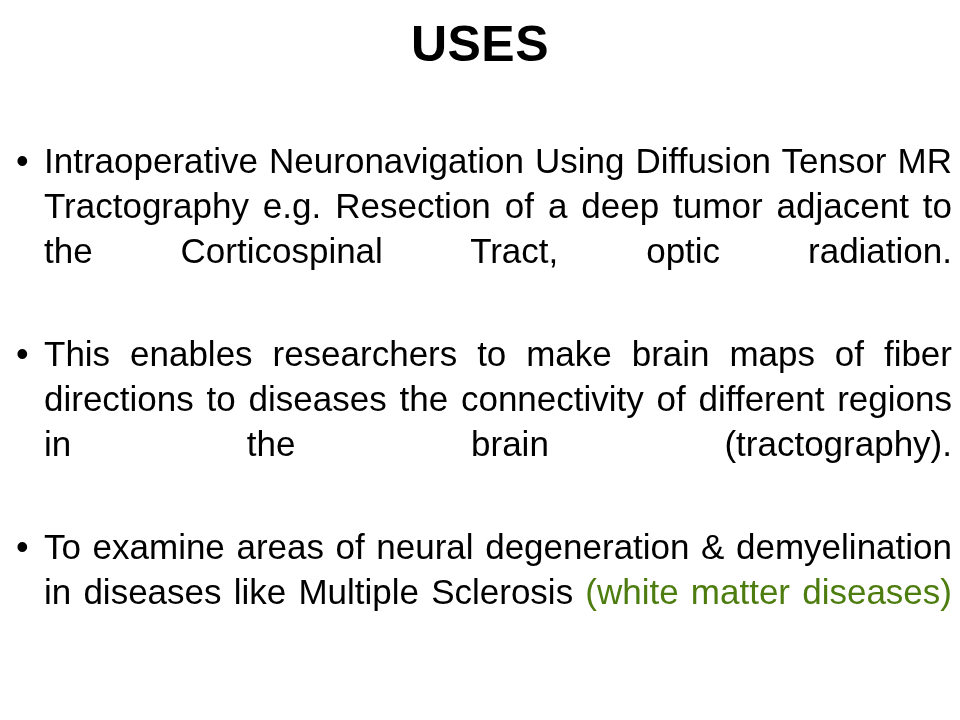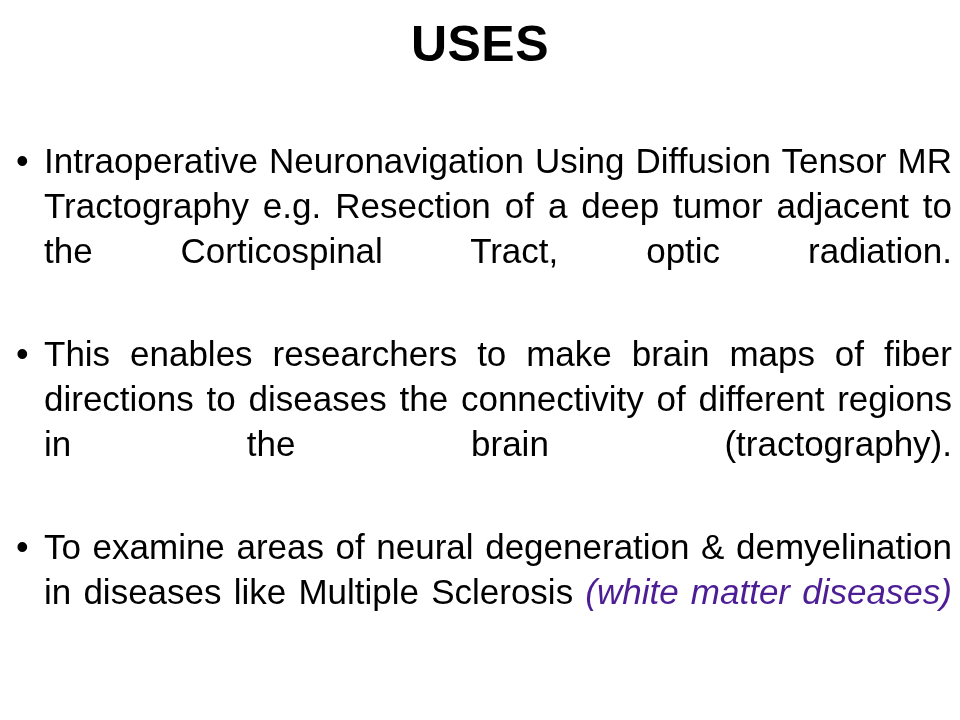--- a/index.html
+++ b/index.html
@@ -80,22 +80,21 @@
 
   
   .bullet-text::after {
     content: "";
     display: inline-block;
     width: 100%;
     height: 0;
   }
 
   .teal {
-    color: #4c1d95;
-    font-style: italic;
+    color: #4d7c0f;
   }
 
   .nowrap-seg {
     white-space: nowrap;
   }
 </style>
 </head>
 <body>
 
 <div class="slide">

